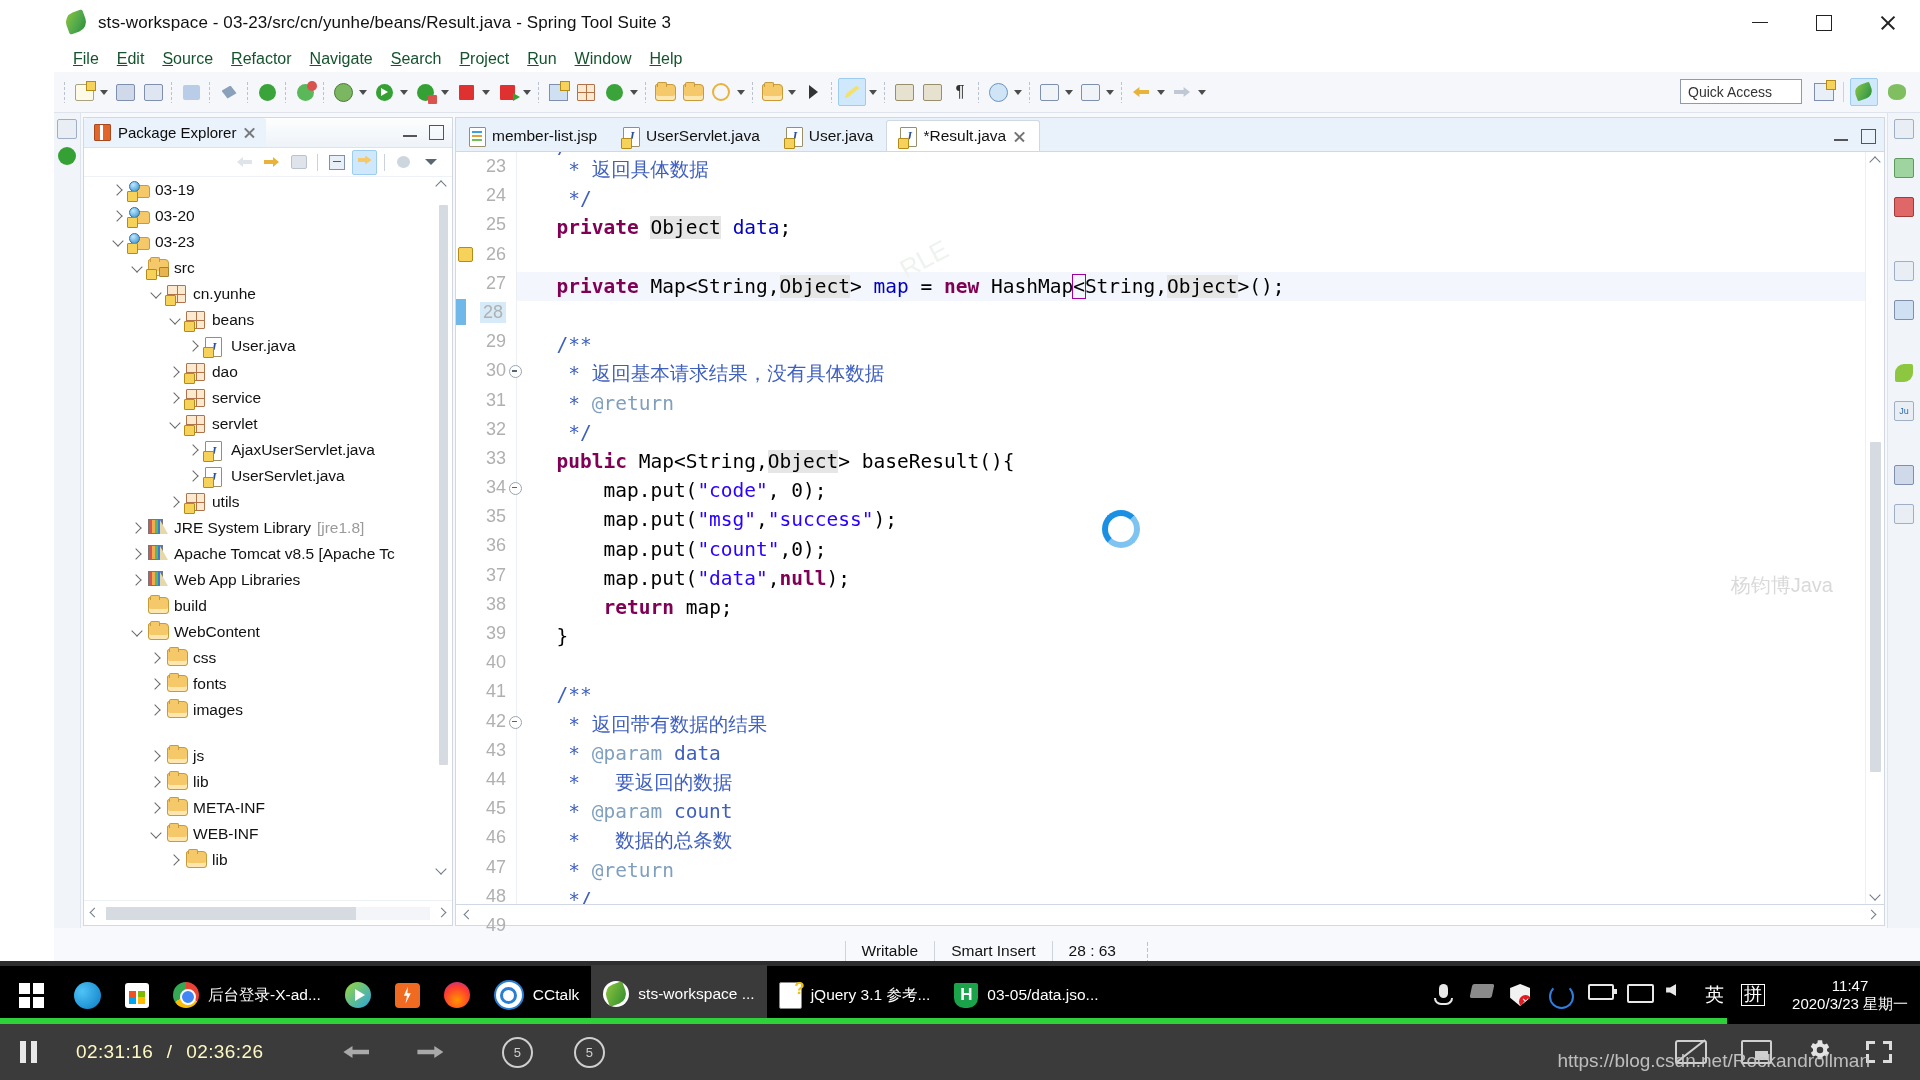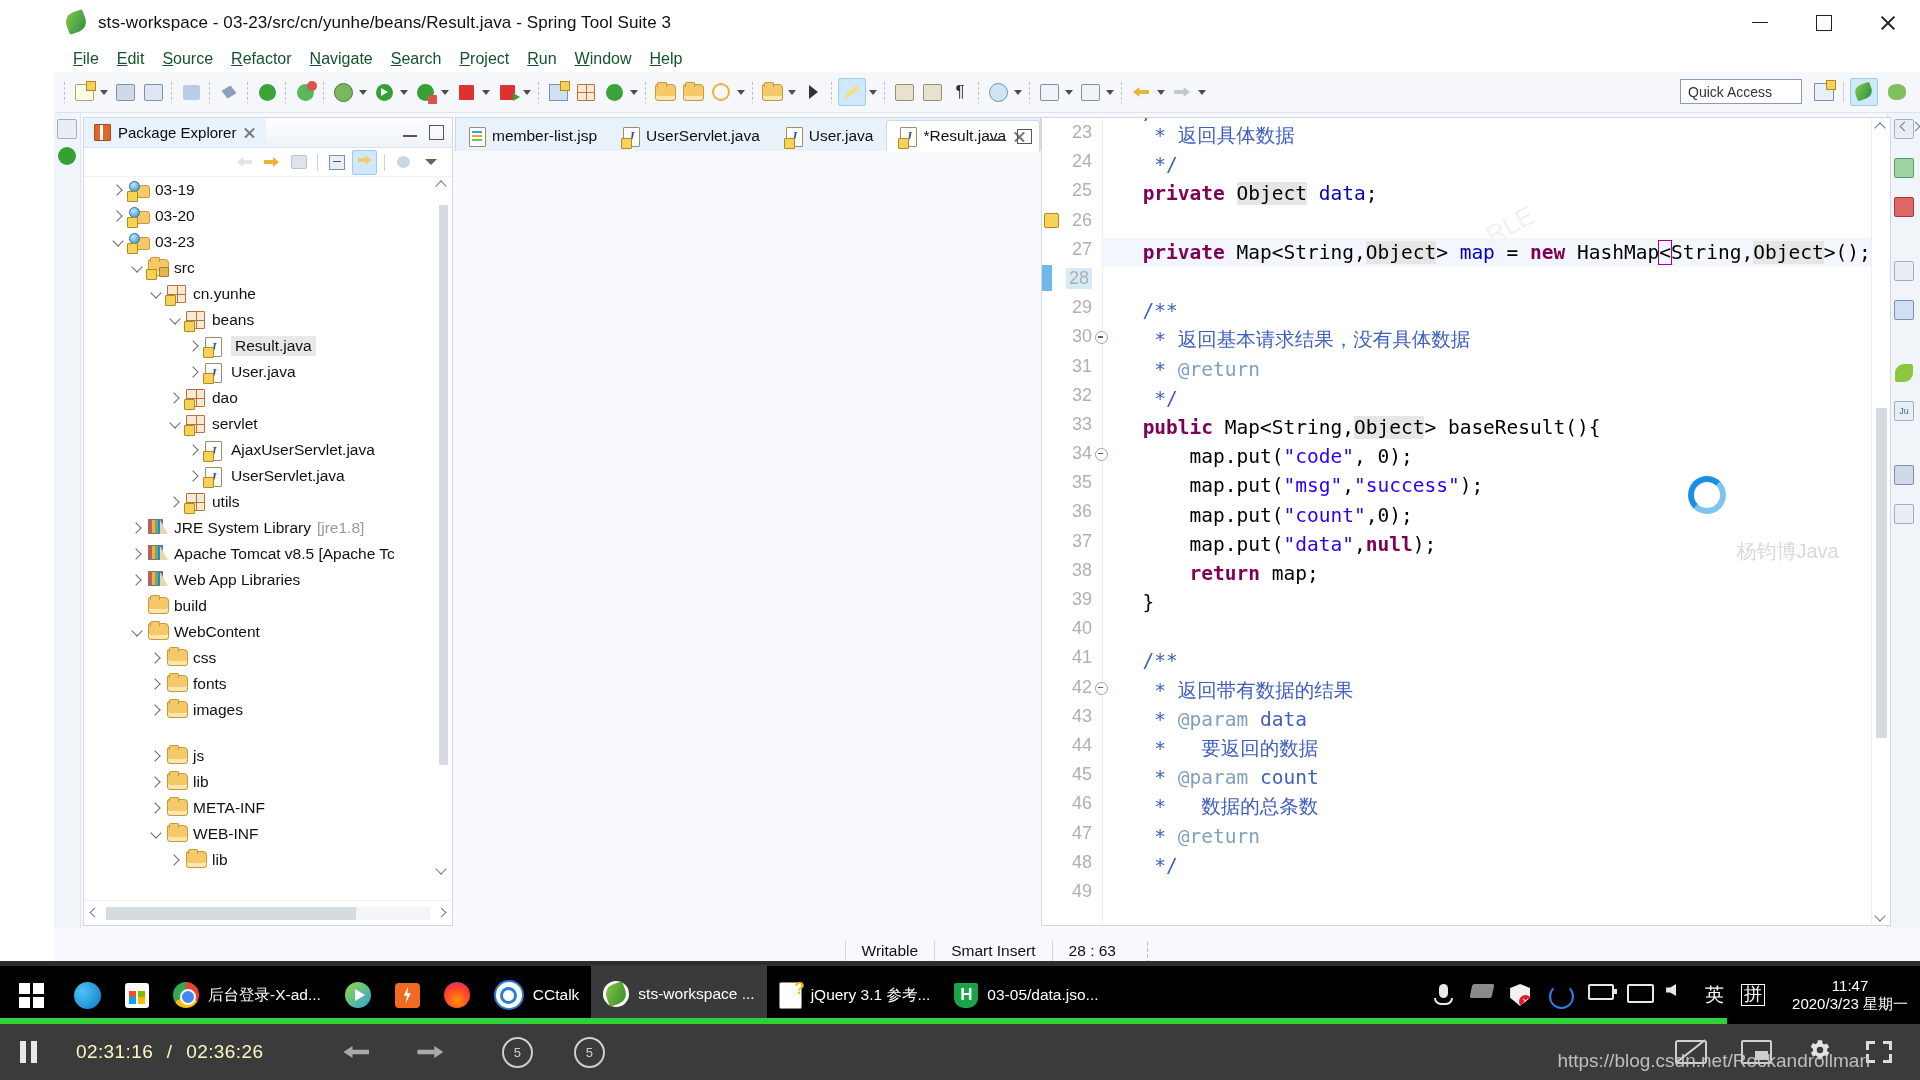--- a/index.html
+++ b/index.html
@@ -151,21 +151,21 @@
   .hscroll{height:24px;border-top:1px solid #eceff3;display:flex;align-items:center;
            padding:0 4px;background:#fff;}
   .hs-track{flex:1;height:13px;background:#f3f5f8;position:relative;margin:0 6px;}
   .hs-thumb{position:absolute;left:0;top:0;height:13px;width:250px;background:#d6dbe2;}
   .arr{width:12px;height:12px;position:relative;}
   .arr:before{content:"";position:absolute;left:3px;top:2px;width:6px;height:6px;
     border-left:1.8px solid #6f7a88;border-bottom:1.8px solid #6f7a88;transform:rotate(45deg);}
   .arr.r:before{transform:rotate(-135deg);left:2px;}
 
   
-  .editor{flex:1;display:flex;flex-direction:row;margin:4px 2px 2px 2px;min-width:0;}
+  .editor{flex:1;display:flex;flex-direction:column;margin:4px 2px 2px 2px;min-width:0;}
   .etabs{height:33px;display:flex;align-items:flex-end;background:#e9f1fa;
          border:1px solid #cfd8e3;border-bottom:none;position:relative;}
   .etab{display:flex;align-items:center;gap:7px;height:30px;padding:0 13px;
         font-size:15.5px;color:#111;white-space:nowrap;}
   .etab.active{background:#ffffff;border:1px solid #cfd8e3;border-bottom:1px solid #fff;
                border-radius:3px 3px 0 0;margin-bottom:-1px;}
   .etab-x{width:13px;height:13px;position:relative;opacity:.7;}
   .etab-x:before,.etab-x:after{content:"";position:absolute;left:0;top:6px;width:13px;height:1.6px;background:#3a3a3a;}
   .etab-x:before{transform:rotate(45deg);} .etab-x:after{transform:rotate(-45deg);}
   .etabs-btns{position:absolute;right:8px;bottom:7px;display:flex;gap:13px;align-items:center;}
@@ -530,49 +530,49 @@
             <div class="trow" style="padding-left: 80px;">
               <span class="tw">
                 <i class="chev down"></i>
               </span>
               <div class="ticon">
                 <div class="ic-pkg"></div>
                 <div class="wbadge"></div>
               </div>
               <span class="tlabel">beans</span>
             </div>
-            <div class="trow sel" style="padding-left: 99px;">
+            <div class="trow" style="padding-left: 99px;">
               <span class="tw">
                 <i class="chev right"></i>
               </span>
               <div class="ticon">
                 <div class="ic-java">J</div>
                 <div class="wbadge"></div>
               </div>
-              <span class="tlabel">Result.java</span>
-            </div>
-            <div class="trow" style="padding-left: 99px;">
-              <span class="tw">
-                <i class="chev right"></i>
-              </span>
-              <div class="ticon">
-                <div class="ic-java">J</div>
-                <div class="wbadge"></div>
-              </div>
               <span class="tlabel">User.java</span>
             </div>
             <div class="trow" style="padding-left: 80px;">
               <span class="tw">
                 <i class="chev right"></i>
               </span>
               <div class="ticon">
                 <div class="ic-pkg"></div>
                 <div class="wbadge"></div>
               </div>
               <span class="tlabel">dao</span>
+            </div>
+            <div class="trow" style="padding-left: 80px;">
+              <span class="tw">
+                <i class="chev right"></i>
+              </span>
+              <div class="ticon">
+                <div class="ic-pkg"></div>
+                <div class="wbadge"></div>
+              </div>
+              <span class="tlabel">service</span>
             </div>
             <div class="trow" style="padding-left: 80px;">
               <span class="tw">
                 <i class="chev down"></i>
               </span>
               <div class="ticon">
                 <div class="ic-pkg"></div>
                 <div class="wbadge"></div>
               </div>
               <span class="tlabel">servlet</span>

